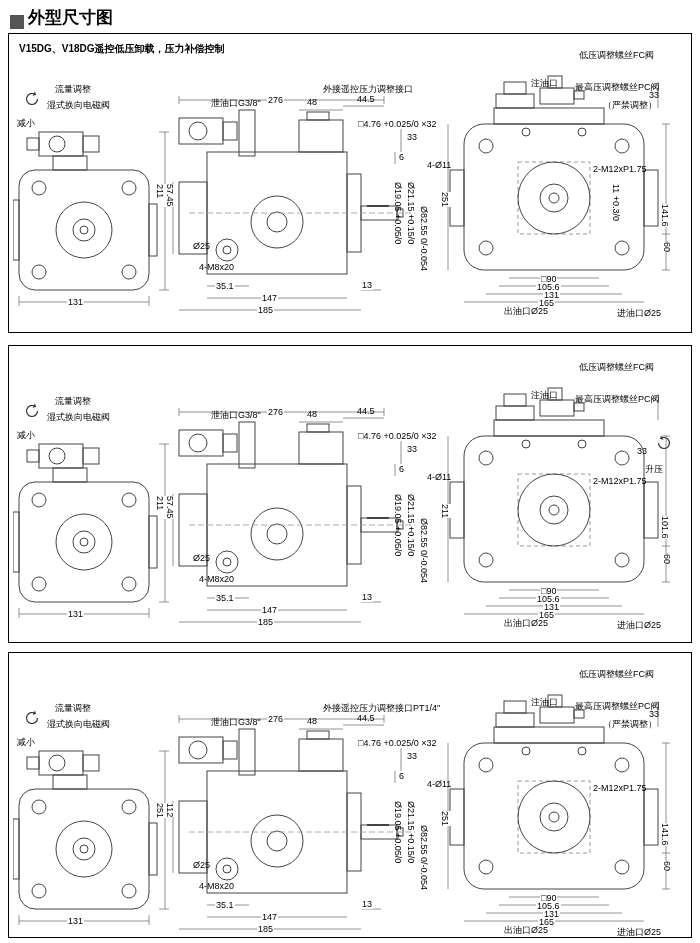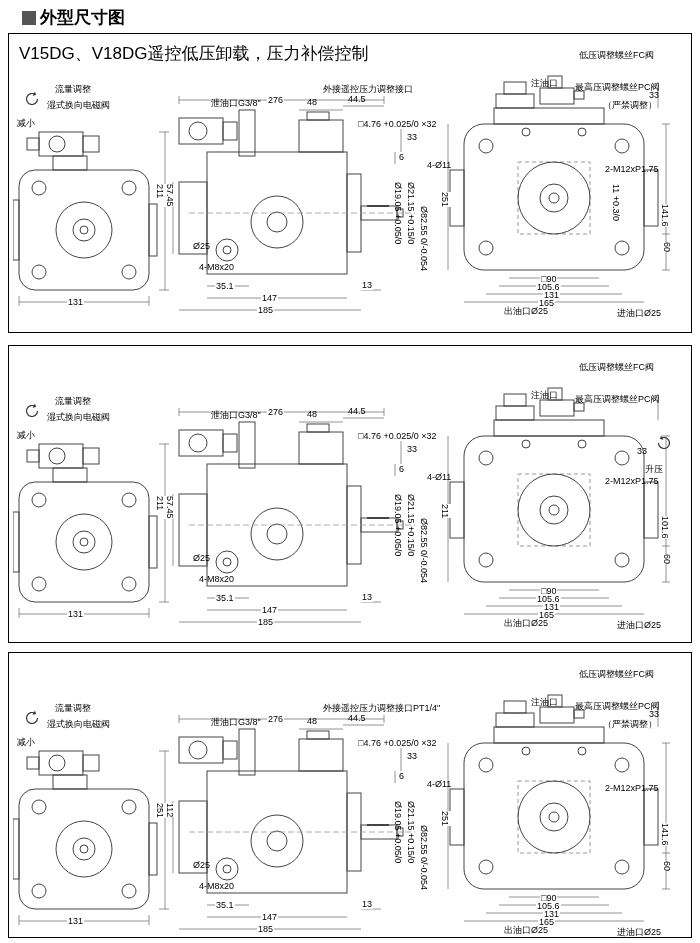--- a/index.html
+++ b/index.html
@@ -1,37 +1,37 @@
 <!DOCTYPE html>
 <html><head>
 <meta charset="utf-8">
 <style>
   html,body{margin:0;padding:0;background:#fff;}
   body{width:700px;height:943px;position:relative;font-family:"Liberation Sans","DejaVu Sans",sans-serif;color:#000;}
-  .page-header{position:absolute;left:22px;top:6px;display:flex;align-items:center;gap:4px;}
+  .page-header{position:absolute;left:10px;top:6px;display:flex;align-items:flex-end;gap:4px;}
   .hdr-square{width:14px;height:14px;background:#555;}
   .hdr-text{font-size:17px;font-weight:bold;}
   .panel{position:absolute;left:8px;width:682px;border:1px solid #000;background:#fff;overflow:hidden;}
-  .panel-title{position:absolute;left:10px;top:8px;font-size:17px;font-weight:normal;white-space:nowrap;}
+  .panel-title{position:absolute;left:10px;top:8px;font-size:10px;font-weight:bold;white-space:nowrap;}
   .lb{position:absolute;font-size:9px;line-height:1.15;white-space:nowrap;color:#000;}
   .v{writing-mode:vertical-rl;}
   .bg{background:#fff;padding:0 1px;}
   .drw{position:absolute;}
   .icon{position:absolute;}
   
   .lb-flow{left:46px;top:50px}
   .lb-decrease{left:8px;top:84px}
   .lb-solenoid{left:38px;top:66px}
   .lb-left-h{left:145px;top:150px}
   .lb-left-w{left:58px;top:263px}
   .lb-276{left:258px;top:61px}
   .lb-drain{left:202px;top:64px}
   .lb-remote{left:314px;top:50px}
   .lb-48{left:298px;top:63px}
-  .lb-445{left:339px;top:60px}
+  .lb-445{left:348px;top:60px}
   .lb-33m{left:398px;top:98px}
   .lb-6{left:390px;top:118px}
   .lb-key{left:348px;top:85px}
   .lb-4o11{left:418px;top:126px}
   .lb-shaft{left:384px;top:148px}
   .lb-spline{left:397px;top:148px}
   .lb-pilot{left:410px;top:172px}
   .lb-midlh{left:155px;top:150px}
   .lb-o25{left:184px;top:207px}
   .lb-4m8{left:190px;top:228px}
@@ -39,21 +39,21 @@
   .lb-147{left:252px;top:259px}
   .lb-185{left:248px;top:271px}
   .lb-13{left:352px;top:246px}
   .lb-fill{left:522px;top:44px}
   .lb-fc{left:570px;top:16px}
   .lb-pc{left:566px;top:48px}
   .lb-forbid{left:594px;top:66px}
   .lb-33r{left:640px;top:56px}
   .lb-rise{left:636px;top:118px}
   .lb-keylen{left:602px;top:150px}
-  .lb-studs{left:596px;top:130px}
+  .lb-studs{left:584px;top:130px}
   .lb-right-h{left:430px;top:158px}
   .lb-1416{left:650px;top:170px}
   .lb-60{left:652px;top:208px}
   .lb-sq90{left:531px;top:240px}
   .lb-1056{left:527px;top:248px}
   .lb-131b{left:534px;top:256px}
   .lb-165{left:529px;top:264px}
   .lb-outlet{left:495px;top:272px}
   .lb-inlet{left:608px;top:274px}
   .icon-rot-l{left:14px;top:56px}

